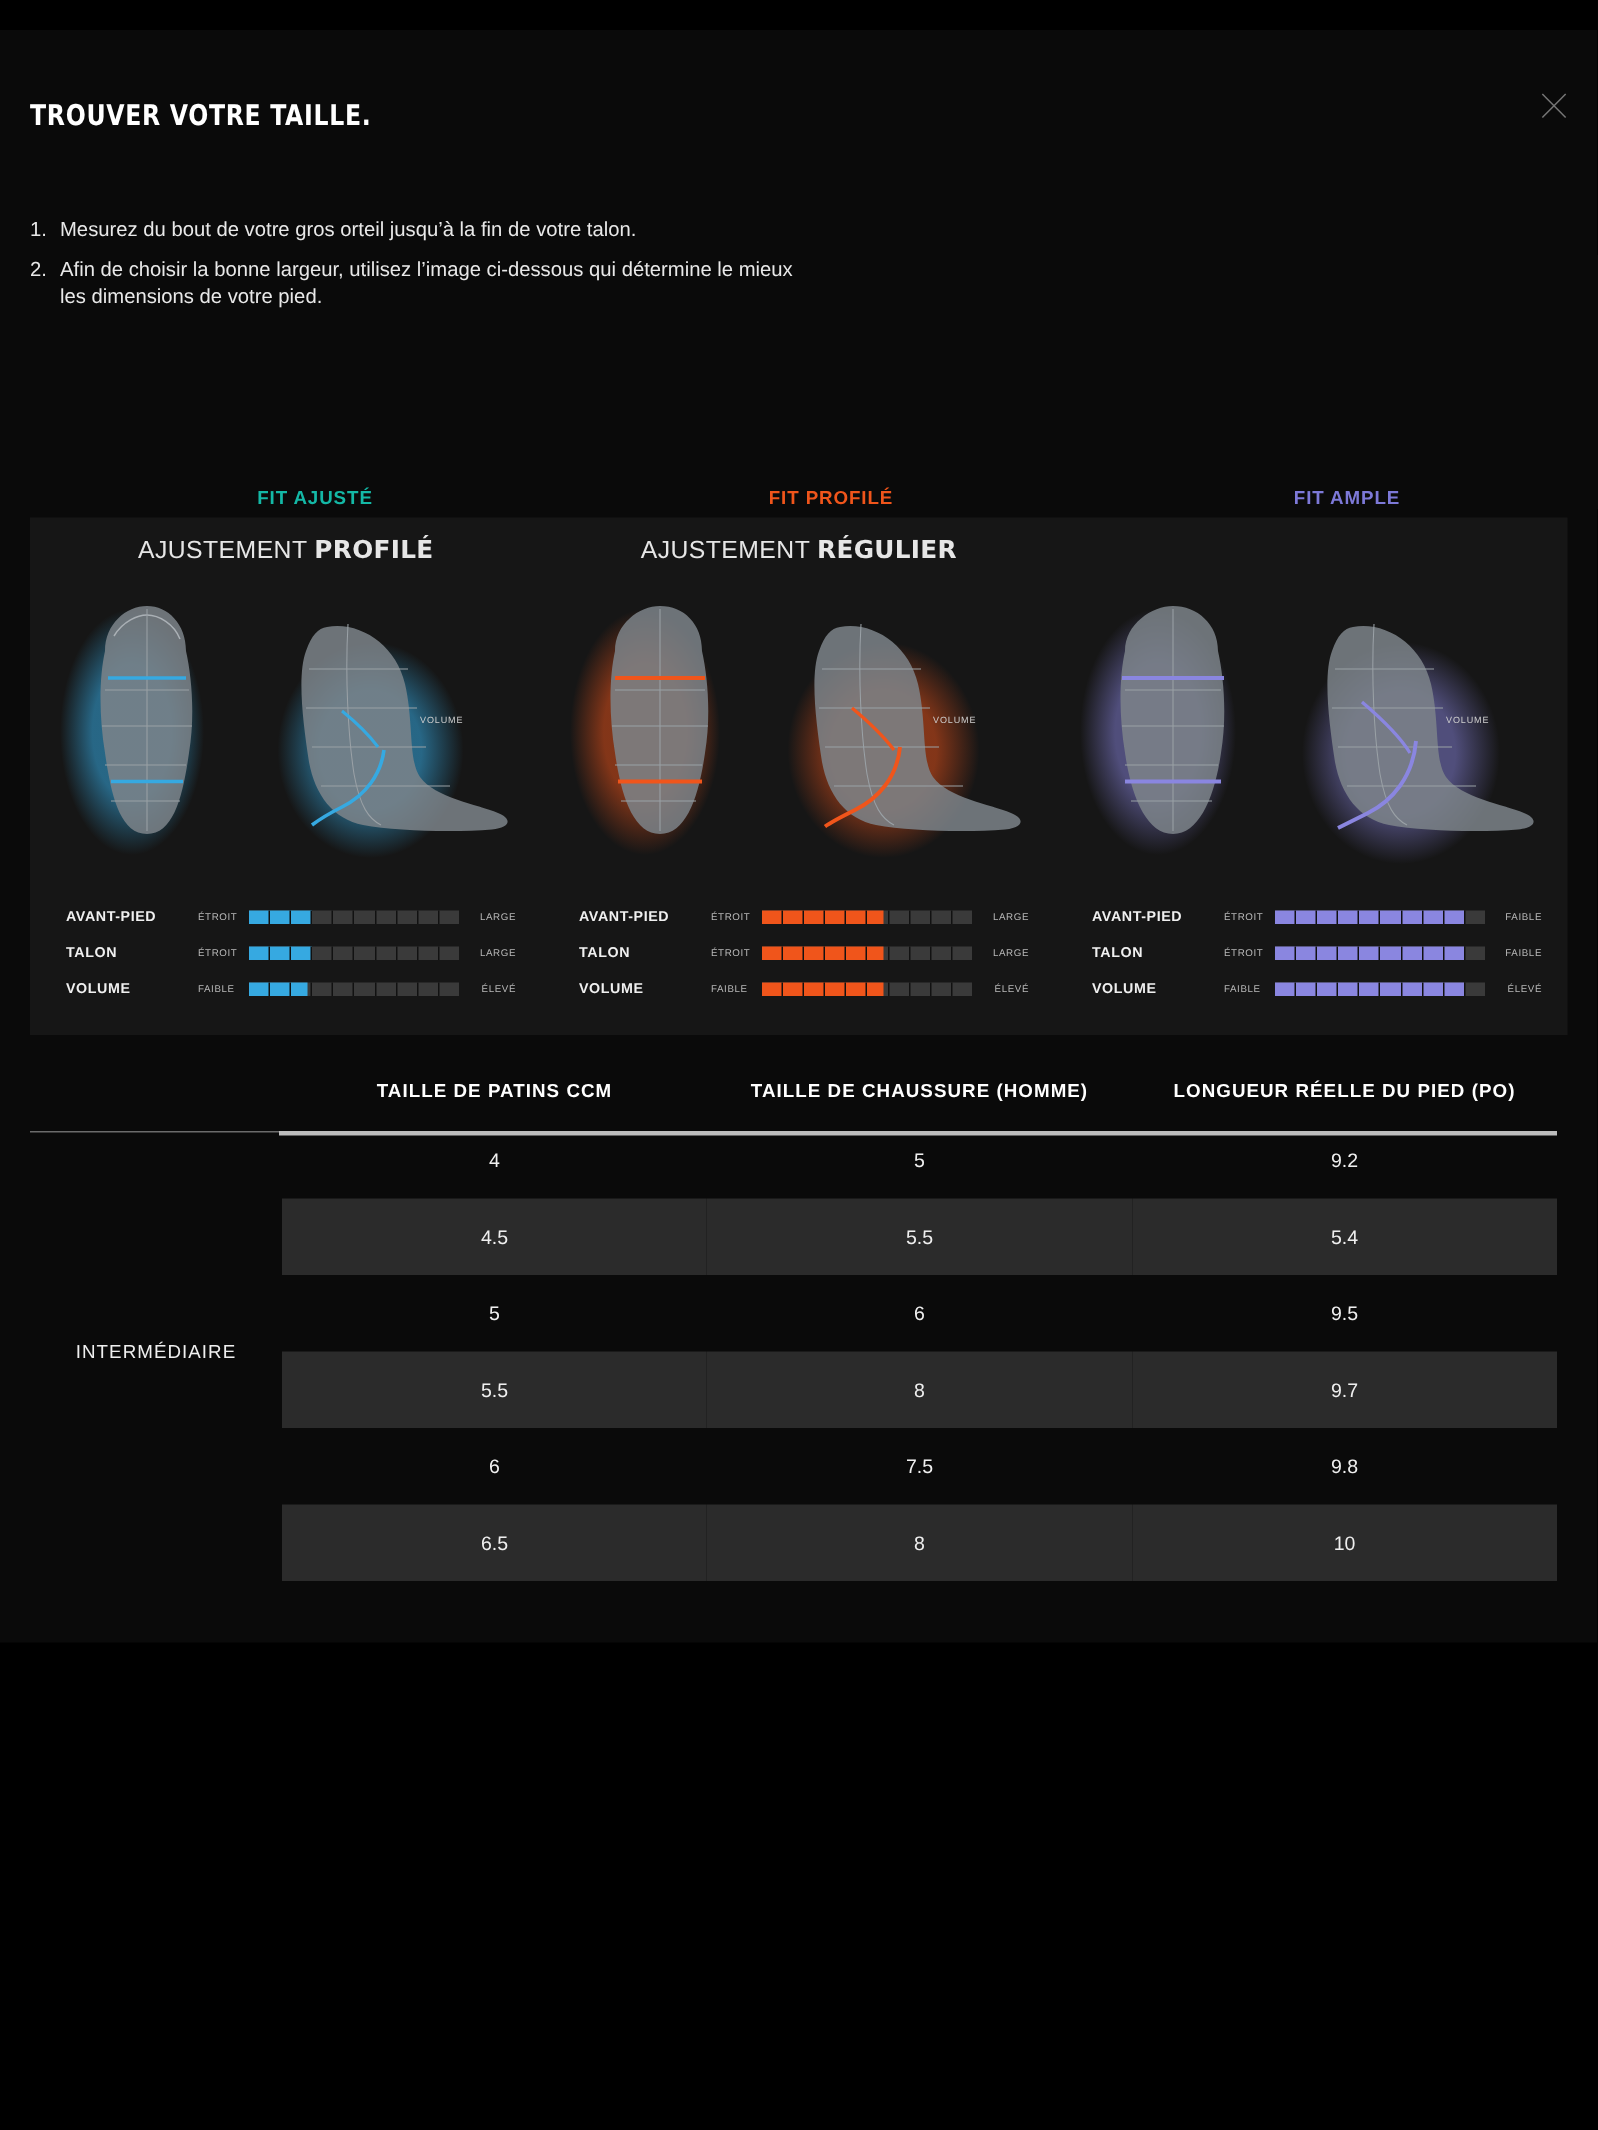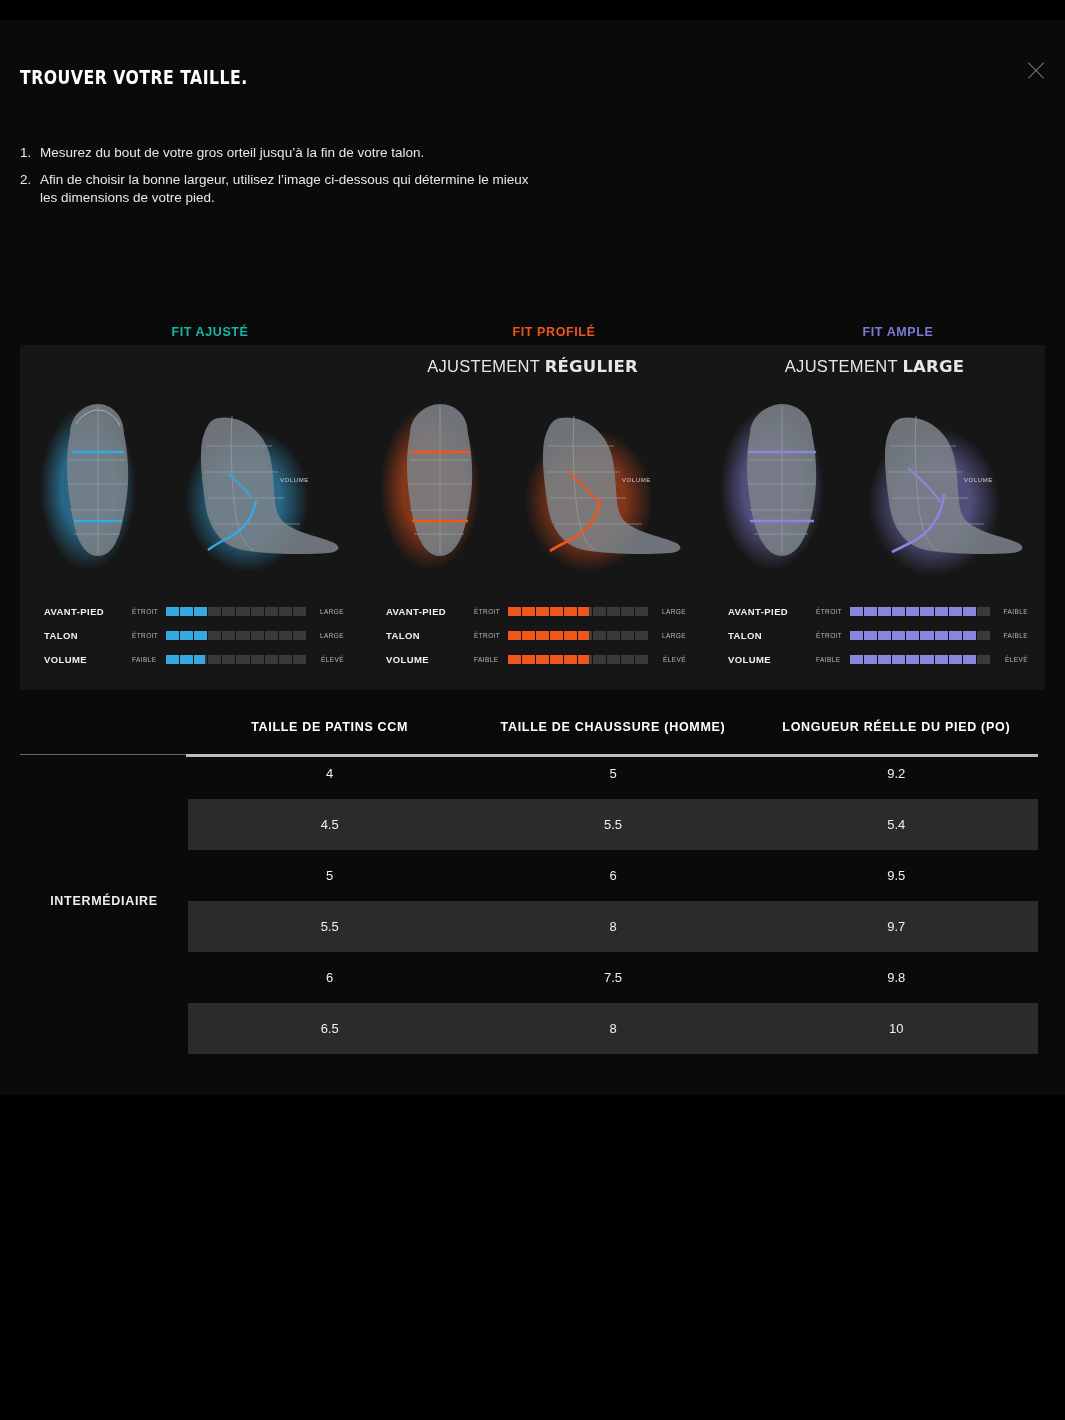--- a/index.html
+++ b/index.html
@@ -243,21 +243,21 @@
   }
   table.sizes th.cat { width: 168px; }
   table.sizes td {
     font-size: 13px;
     color: #efefef;
     text-align: center;
     padding: 18px 0;
   }
   table.sizes td.cat {
     font-size: 12.5px;
-    font-weight: 700;
+    font-weight: 400;
     letter-spacing: .7px;
     width: 168px;
     text-align: center;
   }
   tr.alt td:not(.cat) { background: #2b2b2b; }
   .headrule {
     position: absolute;
     left: 0; top: 44px;
     width: 1018px;
     height: 1px;
@@ -295,20 +295,23 @@
 
     <div class="fitlabels">
       <span class="fit-1">FIT AJUSTÉ</span>
       <span class="fit-2">FIT PROFILÉ</span>
       <span class="fit-3">FIT AMPLE</span>
     </div>
 
     <div class="fitpanel">
 
       <div class="fitcol c1">
+        <div class="heading">
+          <span>AJUSTEMENT </span><b>PROFILÉ</b>
+        </div>
         <div class="feetart">
           <svg width="317" height="190" viewBox="0 0 317 190">
             <defs>
               <radialGradient id="g1" cx="50%" cy="50%" r="50%">
                 <stop offset="55%" stop-color="#36a9e1" stop-opacity="0.55"></stop>
                 <stop offset="100%" stop-color="#36a9e1" stop-opacity="0"></stop>
               </radialGradient>
             </defs>
             <ellipse cx="56" cy="98" rx="48" ry="82" fill="url(#g1)"></ellipse>
             <ellipse cx="215" cy="110" rx="62" ry="72" fill="url(#g1)"></ellipse>
@@ -475,23 +478,20 @@
                   <i></i>
                   <i></i>
                 </div>
             </div>
             <div class="meter-end right">ÉLEVÉ</div>
           </div>
         </div>
       </div>
 
       <div class="fitcol c3">
-        <div class="heading">
-          <span>AJUSTEMENT </span><b>LARGE</b>
-        </div>
         <div class="feetart">
           <svg width="317" height="190" viewBox="0 0 317 190">
             <defs>
               <radialGradient id="g3" cx="50%" cy="50%" r="50%">
                 <stop offset="55%" stop-color="#8a86e0" stop-opacity="0.5"></stop>
                 <stop offset="100%" stop-color="#8a86e0" stop-opacity="0"></stop>
               </radialGradient>
             </defs>
             <ellipse cx="56" cy="98" rx="52" ry="82" fill="url(#g3)"></ellipse>
             <ellipse cx="218" cy="112" rx="66" ry="74" fill="url(#g3)"></ellipse>

